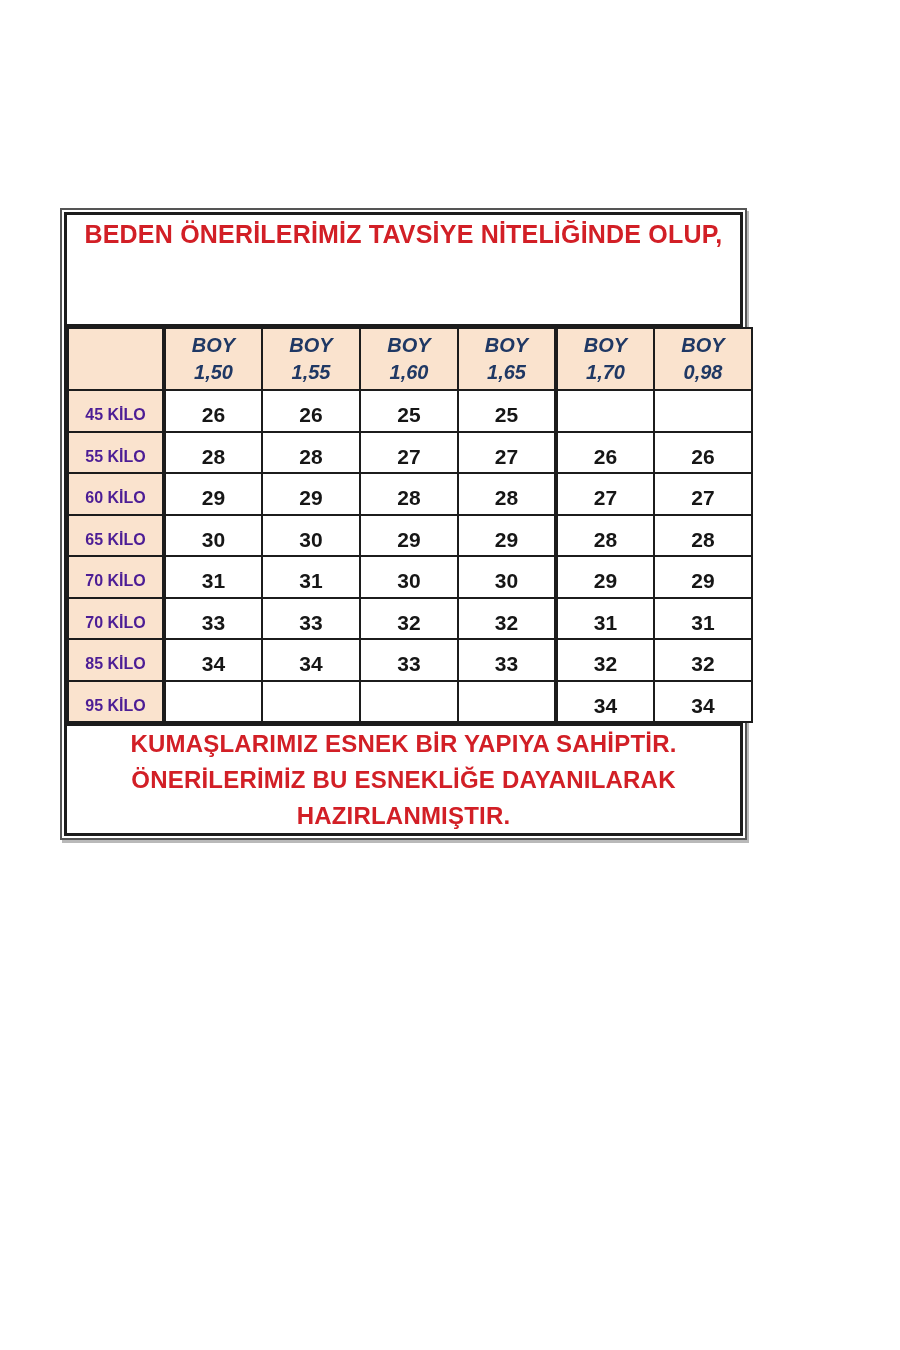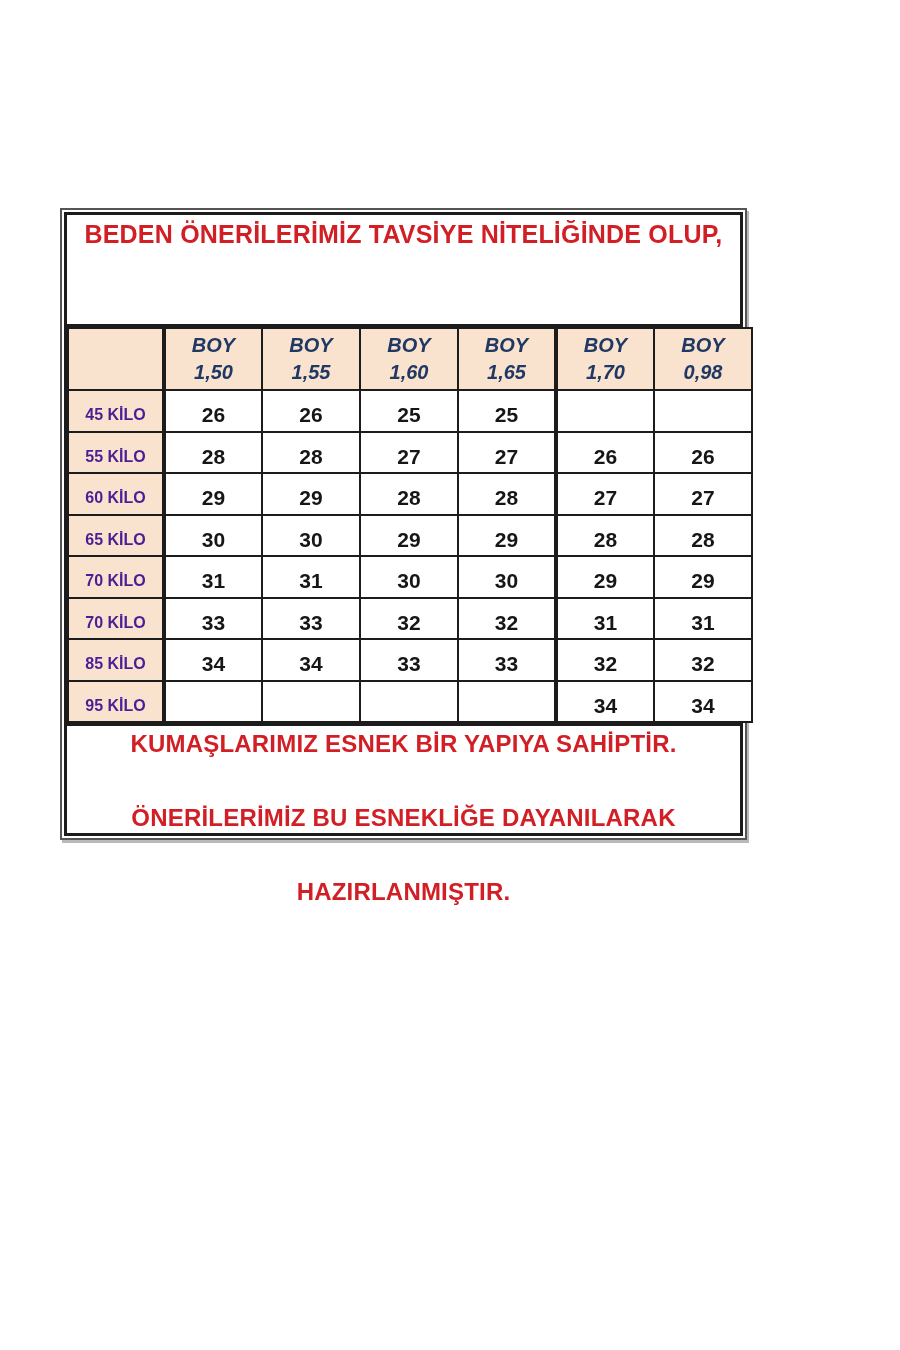--- a/index.html
+++ b/index.html
@@ -49,21 +49,20 @@
     line-height: 38px;
     border-bottom: 3px solid var(--border);
     letter-spacing: 0.2px;
   }
   .banner-bottom {
     height: 110px;
     font-size: 24px;
     line-height: 36px;
     border-top: 3px solid var(--border);
     letter-spacing: 0.2px;
-    gap: 38px;
   }
   table.size-table {
     border-collapse: collapse;
     width: 100%;
     table-layout: fixed;
   }
   .size-table th, .size-table td {
     border: 2px solid var(--border);
     padding: 0;
     text-align: center;

